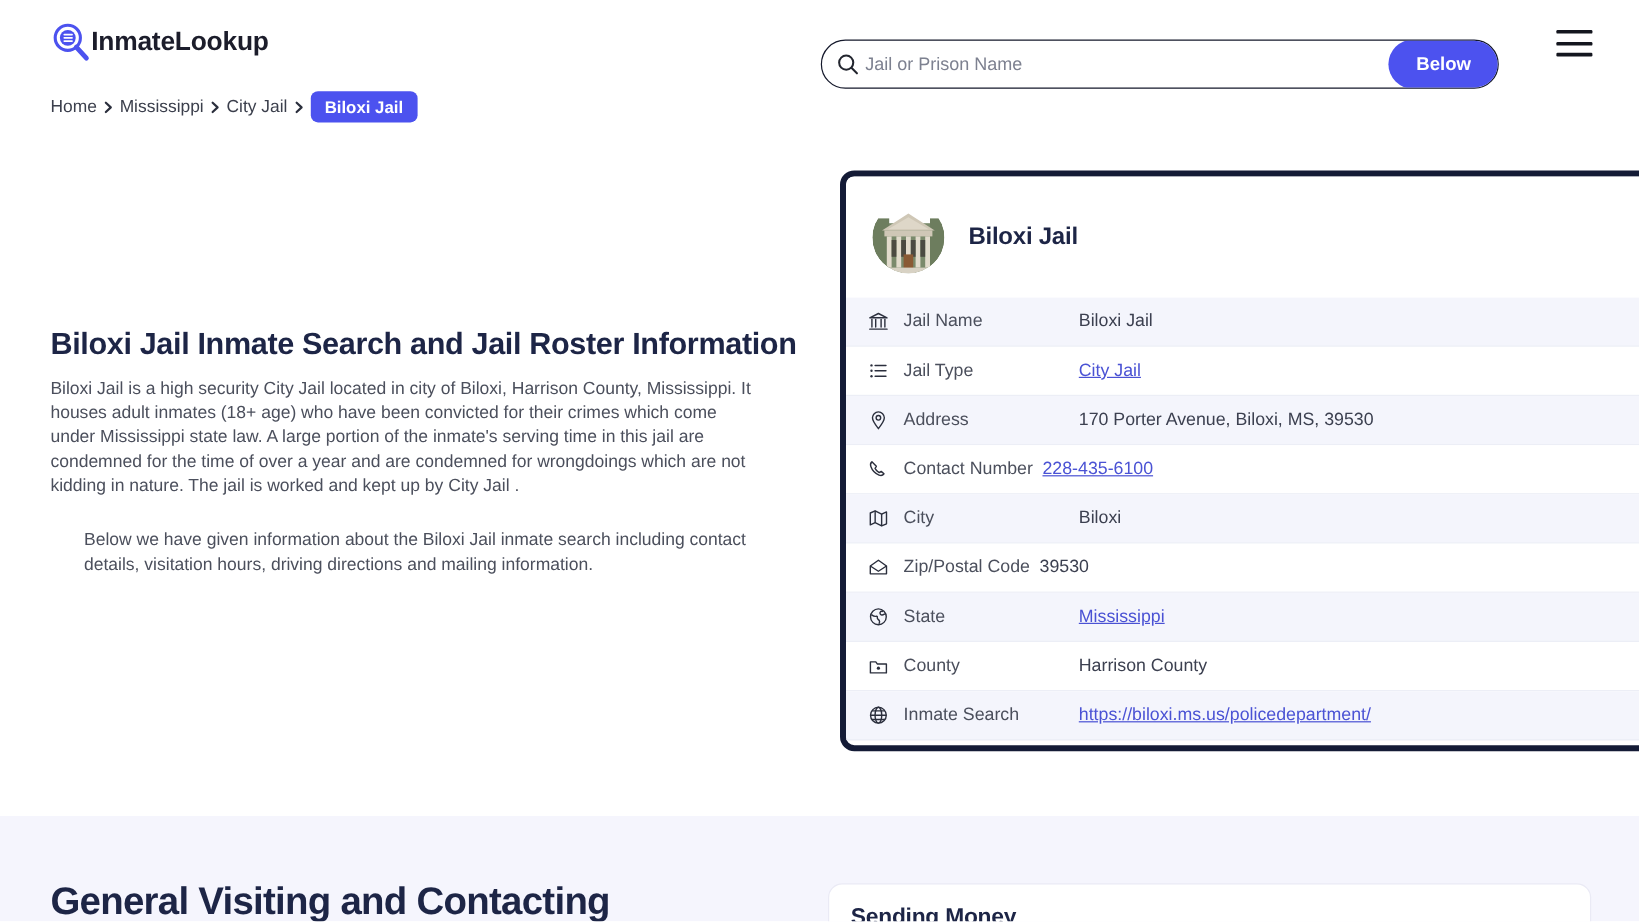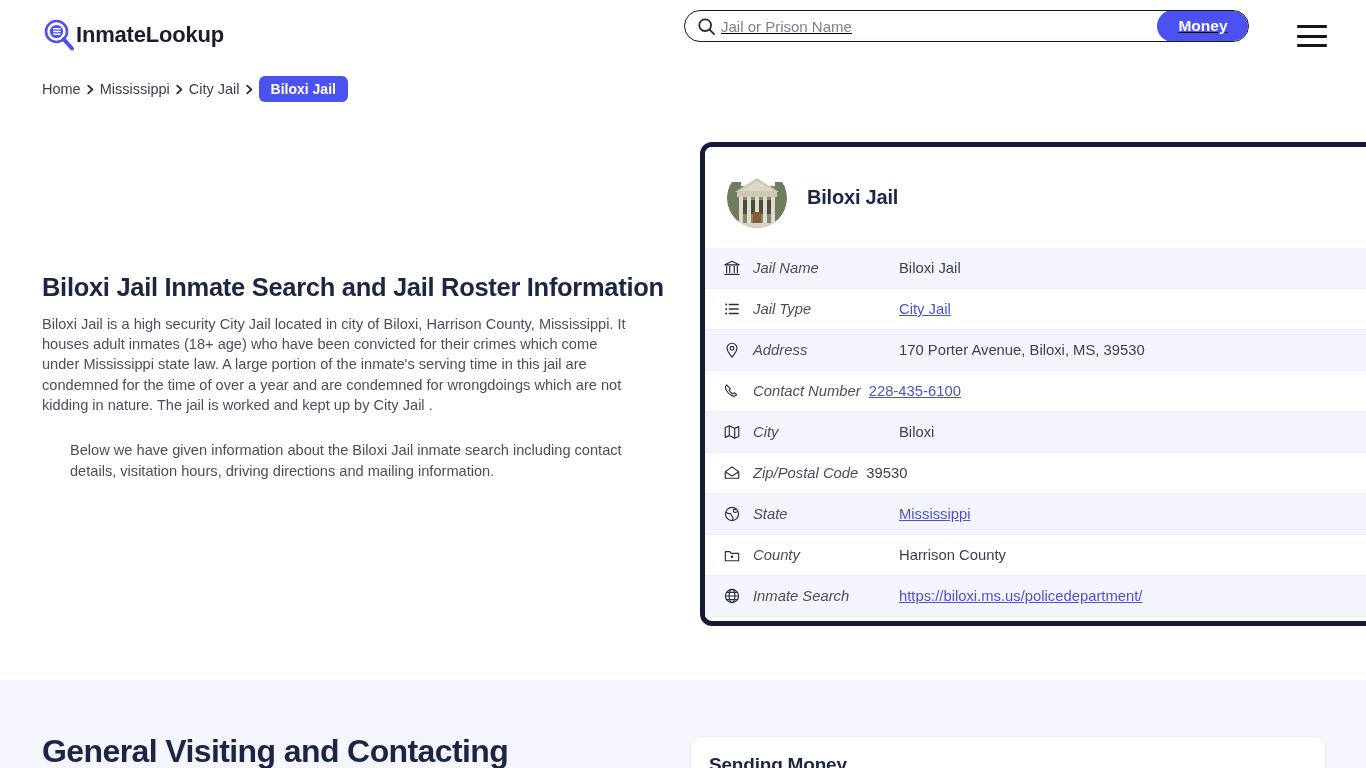--- a/index.html
+++ b/index.html
@@ -23,28 +23,27 @@
     position: absolute; left: 42px; top: 18px;
     display: flex; align-items: center; gap: 0;
   }
   .logo-mark { width: 34px; height: 34px; position: relative; display:block; }
   .logo-text {
     font-size: 22px; font-weight: 700; color: #1c1d2b; letter-spacing: -0.2px;
     white-space: nowrap;
   }
 
   .searchbar {
-    position: absolute; left: 684px; top: 10px;
-    width: 565px; height: 32px;
+    position: absolute; left: 684px; top: 33px;
+    width: 565px; height: 41px;
     display: flex; align-items: stretch;
     border: 1.6px solid #14182b;
     border-radius: 21px;
     background: #fff;
     overflow: hidden;
-    text-decoration: underline;
   }
   .search-icon-box { width: 36px; display:flex; align-items:center; justify-content:center; padding-left:6px; }
   .search-input {
     flex: 1; border: none; outline: none; background: transparent;
     font-size: 15px; color: #30333f;
     font-family: "Liberation Sans", sans-serif;
   }
   .search-input::placeholder { color: #7d8190; }
   .search-btn {
     width: 92px; background: #4c52ef; color: #fff;
@@ -115,21 +114,21 @@
   .row {
     display: flex; align-items: center;
     height: 41px;
     padding-left: 18px;
     font-size: 14.8px;
     border-bottom: 1px solid #eceef6;
   }
   .row:nth-child(odd) { background: #f4f5fc; }
   .row:nth-child(even) { background: #ffffff; }
   .row-icon { width: 30px; flex: none; display:flex; align-items:center; color:#2b2f3d; }
-  .row-label { color: #4b4f5c; white-space: nowrap; padding-right: 8px; font-style: italic; }
+  .row-label { color: #4b4f5c; white-space: nowrap; padding-right: 8px; }
   .row-value { color: #3c4050; white-space: nowrap; }
   
   .row .row-label { min-width: 146px; }
   .row.tight .row-label { min-width: 0; }
   .link {
     color: #4a52d4; text-decoration: underline; cursor: pointer; white-space: nowrap;
   }
 
   
   .bottom-band {
@@ -175,21 +174,21 @@
     </div>
 
     <div class="searchbar">
       <span class="search-icon-box">
         <svg viewBox="0 0 20 20" width="19" height="19">
           <circle cx="8.6" cy="8.6" r="6.2" fill="none" stroke="#23262f" stroke-width="1.8"></circle>
           <line x1="13.2" y1="13.2" x2="18" y2="18" stroke="#23262f" stroke-width="1.8" stroke-linecap="round"></line>
         </svg>
       </span>
       <input class="search-input" type="text" placeholder="Jail or Prison Name" style="">
-      <button class="search-btn">Money</button>
+      <button class="search-btn">Below</button>
     </div>
 
     <div class="hamburger">
       <span></span>
       <span></span>
       <span></span>
     </div>
   </div>
 
   <div class="breadcrumb">

